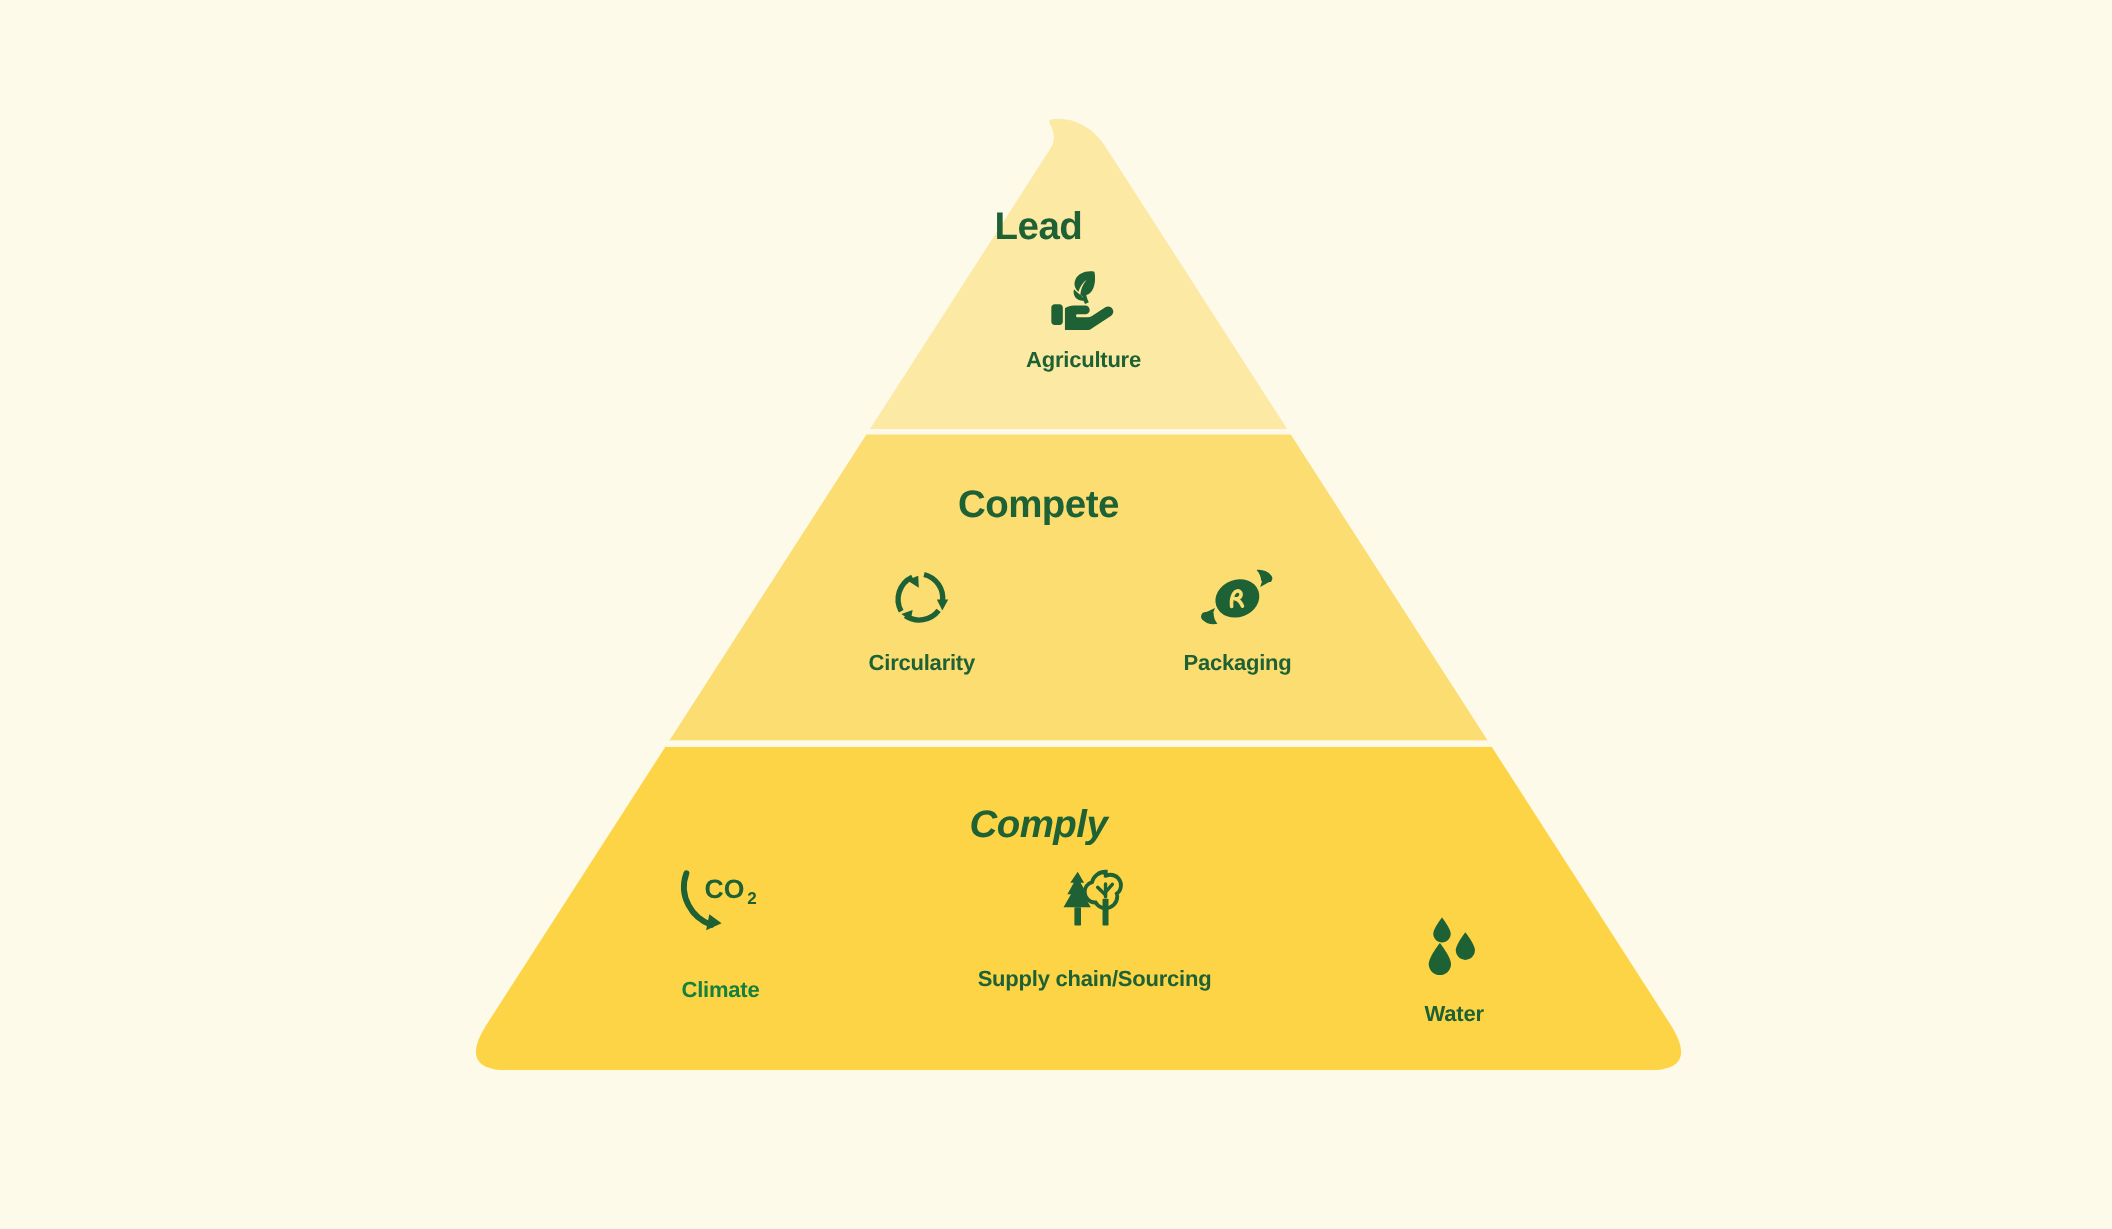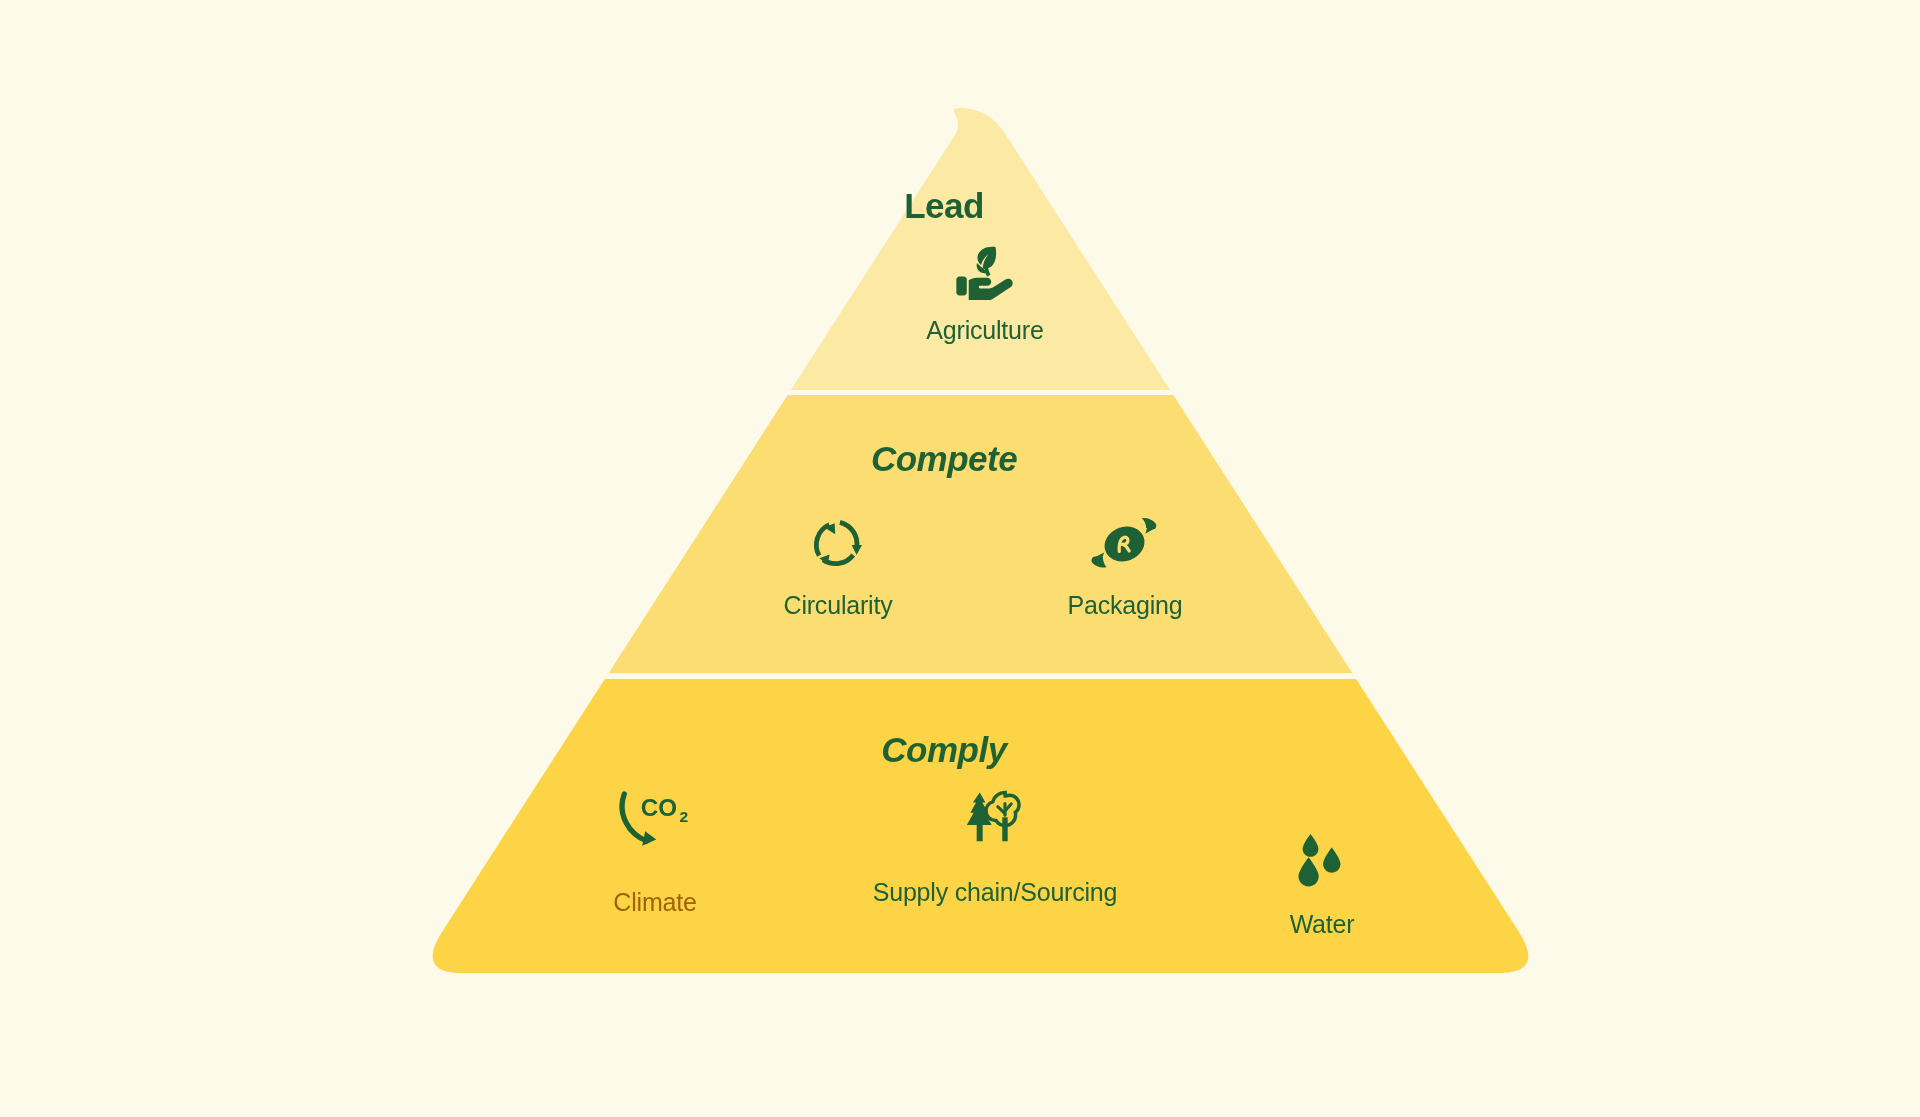--- a/index.html
+++ b/index.html
@@ -45,23 +45,23 @@
   .tier-title {
     font-weight: bold;
     color: #1E6135;
     letter-spacing: -0.5px;
     line-height: 1;
     margin: 0;
     white-space: nowrap;
   }
 
   .item-label {
-    font-weight: normal;
+    font-weight: bold;
     color: #1E6135;
-    font-size: 25px;
+    font-size: 20px;
     line-height: 1;
     white-space: nowrap;
     letter-spacing: -0.2px;
   }
 
   .pillar {
     position: absolute;
     display: flex;
     flex-direction: column;
     align-items: center;
@@ -73,21 +73,21 @@
     display: block;
     line-height: 0;
     margin-bottom: 18px;
   }
 
   
   #tier-lead-title   { top: 188px; }
   #tier-lead-title .tier-title   { font-size: 35px; }
 
   #tier-compete-title { top: 441px; }
-  #tier-compete-title .tier-title { font-size: 35px; font-style: italic; }
+  #tier-compete-title .tier-title { font-size: 35px; }
 
   #tier-comply-title  { top: 732px; }
   #tier-comply-title .tier-title  { font-size: 35px; font-style: italic; }
 
   
   #pillar-agriculture     { left: 985px; top: 242px; }
   #pillar-circularity     { left: 838px; top: 513px; }
   #pillar-packaging       { left: 1125px; top: 513px; }
   #pillar-climate         { left: 655px;  top: 790px; gap: 20px; }
   #pillar-supply-chain    { left: 995px;  top: 790px; gap: 10px; }
@@ -215,21 +215,21 @@
     <span class="icon-wrap">
       <svg width="78" height="62" viewBox="0 0 80 64" xmlns="http://www.w3.org/2000/svg">
 
         <path d="M8 4c-3.5 9.5-3.0 20.5 2.0 30.0 4.6 8.8 12.4 15.3 21.4 18.6" fill="none" stroke="#1E6135" stroke-width="5.5" stroke-linecap="round"></path>
         <polygon points="26.5,57.5 41.0,51.0 29.5,42.5" fill="#1E6135"></polygon>
 
         <text x="25" y="27" font-family="'Liberation Sans', sans-serif" font-size="25" font-weight="bold" fill="#1E6135">CO</text>
         <text x="65" y="33" font-family="'Liberation Sans', sans-serif" font-size="16" font-weight="bold" fill="#1E6135">2</text>
       </svg>
     </span>
-    <span class="item-label" style="color: #a16207;">Climate</span>
+    <span class="item-label" style="color: #15803d;">Climate</span>
   </div>
 
   <div class="pillar" id="pillar-supply-chain">
     <span class="icon-wrap">
       <svg width="64" height="62" viewBox="0 0 66 64" xmlns="http://www.w3.org/2000/svg">
         <g fill="#1E6135">
 
           <path d="M17.5 2.5l6.0 10.5h-3.3l6.0 10.6h-3.4l7.0 12.4H4.2l7.0-12.4H7.8l6.0-10.6h-3.3z"></path>
           <rect x="14.4" y="36" width="6.2" height="17" rx="0.6"></rect>
 

